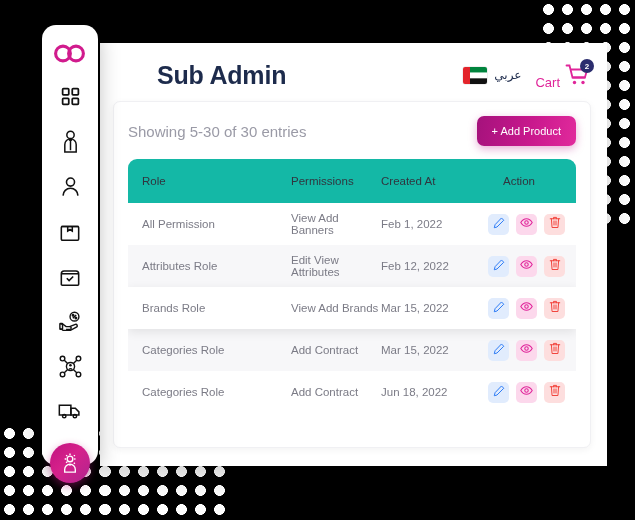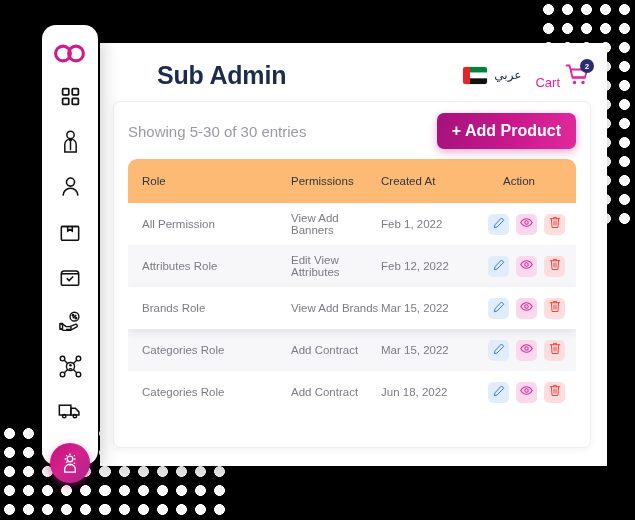--- a/index.html
+++ b/index.html
@@ -106,31 +106,31 @@
     padding:14px 14px 0 14px;
   }
   #panel-toolbar {
     display:flex; align-items:center; justify-content:space-between;
     height:30px;
   }
   #entries-info { font-size:15px; color:#9a9aa6; }
   #add-product-btn {
     background:linear-gradient(100deg,#a5127c 0%, #c9188d 55%, #e12a9c 100%);
     color:#ffffff;
-    font-size:16px; font-weight:bold;
+    font-size:11px; font-weight:normal;
     border:none; border-radius:7px;
     padding:9px 15px;
     cursor:pointer;
     box-shadow:0 3px 9px rgba(185,25,135,.35);
   }
 
   
   #data-table { margin-top:13px; border-radius:9px 9px 0 0; overflow:hidden; }
   .t-row { display:flex; align-items:center; height:42px; padding:0 0 0 14px; }
-  #table-head { background:#fdba74; height:44px; }
+  #table-head { background:#14b8a6; height:44px; }
   #table-head .t-cell { font-size:11.5px; color:#31353f; }
   .t-body .t-row { font-size:11.5px; color:#7b7b86; }
   .t-row.alt { background:#f7f7f9; }
   .t-row.hovered {
     background:#ffffff;
     box-shadow:0 3px 10px rgba(0,0,0,.09);
     position:relative; z-index:2;
   }
   .t-cell { flex-shrink:0; }
   .col-role { width:107px; }

